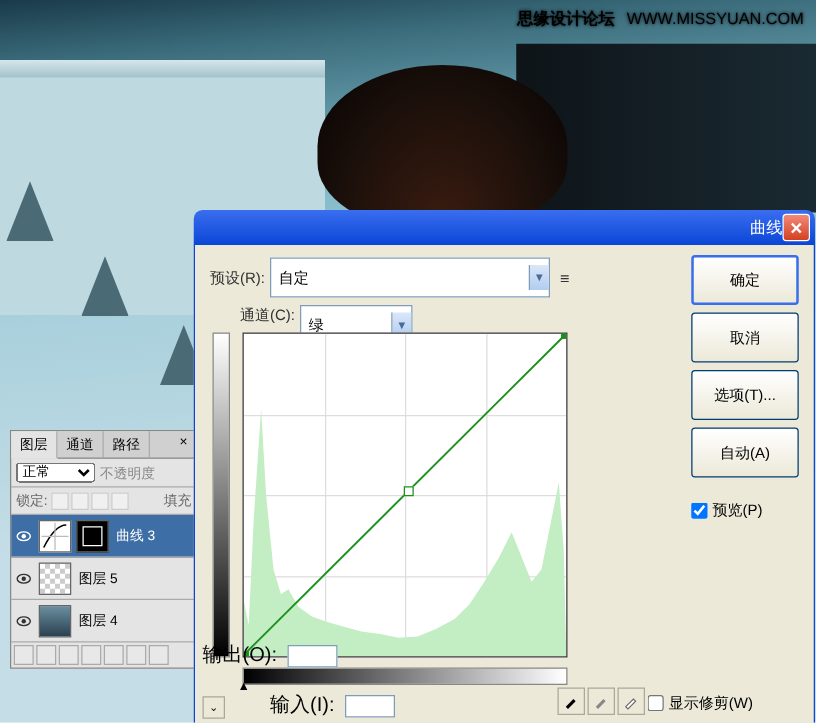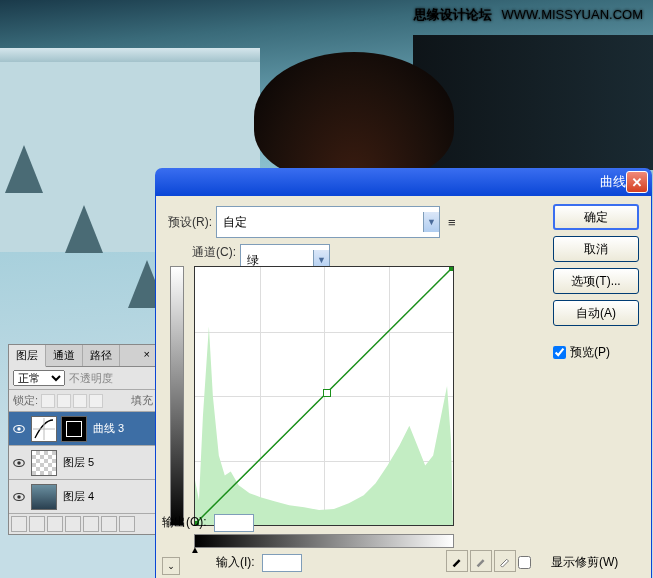--- a/index.html
+++ b/index.html
@@ -15,21 +15,21 @@
 .spike2 { top: 205px; left: 65px; }
 .spike3 { top: 260px; left: 128px; }
 .bg-dark-right { position: absolute; top: 35px; right: 0; width: 240px; height: 135px; background: linear-gradient(90deg,#0e1418,#1a2a32); }
 
 
 .layers-panel { position: absolute; top: 344px; left: 8px; width: 150px; background: #e4e4e4; border: 1px solid #888; font-size: 11px; }
 .layers-tabs { display: flex; border-bottom: 1px solid #888; background: #d0d0d0; }
 .layers-tab { padding: 3px 7px; border-right: 1px solid #aaa; cursor: default; }
 .layers-tab.active { background: #e4e4e4; border-bottom: 1px solid #e4e4e4; margin-bottom: -1px; }
 .layers-row1 { display: flex; align-items: center; padding: 3px 4px; gap: 4px; border-bottom: 1px solid #aaa; }
-.layers-row1 select { font-size: 11px; width: 52px; }
+.layers-row1 select { font-size: 11px; width: 63px; }
 .layers-row1 .lbl { color: #888; }
 .layers-row2 { display: flex; align-items: center; padding: 3px 4px; gap: 3px; color: #666; border-bottom: 1px solid #aaa; }
 .lock-icons { display: flex; gap: 2px; }
 .lock-icons span { width: 14px; height: 14px; border: 1px solid #ccc; background: #f0f0f0; }
 .layer-item { display: flex; align-items: center; height: 34px; border-bottom: 1px solid #aaa; }
 .layer-item.selected { background: #3d6ea5; color: #fff; }
 .eye { width: 20px; display: flex; justify-content: center; }
 .eye svg { width: 14px; height: 14px; }
 .thumb { width: 26px; height: 26px; border: 1px solid #666; margin: 0 2px; display: flex; align-items: center; justify-content: center; background: #fff; }
 .thumb svg { width: 22px; height: 22px; }
@@ -50,21 +50,21 @@
 .row-left { display: flex; align-items: center; }
 .label { font-size: 12px; color: #333; margin-right: 4px; }
 .preset-combo { width: 224px; }
 .channel-combo { width: 90px; }
 .combo-chevron { width: 16px; height: 20px; background: linear-gradient(#dbe7f8,#b0cdf0); border-left: 1px solid #7f9db9; display: inline-flex; align-items: center; justify-content: center; font-size: 9px; color: #4a6b9a; }
 .combo-wrap { display: inline-flex; border: 1px solid #7f9db9; height: 32px; background: #fff; align-items: center; }
 .combo-wrap .val { padding: 0 6px; font-size: 12px; }
 .menu-icon { margin-left: 8px; font-size: 13px; color: #333; }
 
 .right-btns { position: absolute; top: 8px; right: 12px; width: 86px; display: flex; flex-direction: column; gap: 6px; align-items: stretch; }
-.xp-btn { height: 26px; border: 1px solid #003c74; border-radius: 3px; background: linear-gradient(#fff,#ece9d8); font-size: 12px; display: flex; align-items: center; justify-content: center; cursor: default; }
+.xp-btn { height: 40px; border: 1px solid #003c74; border-radius: 3px; background: linear-gradient(#fff,#ece9d8); font-size: 12px; display: flex; align-items: center; justify-content: center; cursor: default; }
 .xp-btn.default { border: 2px solid #3a6ef0; }
 .xp-btn.disabled { color: #aca899; border-color: #c9c7ba; }
 .preview-check { display: flex; align-items: center; gap: 4px; font-size: 12px; margin-top: 12px; }
 .preview-check input { width: 13px; height: 13px; }
 
 .tool-icons { display: flex; gap: 2px; margin: 2px 0 0 42px; }
 .tool-icons .tbtn { width: 22px; height: 22px; border: 1px solid #aca899; background: #ece9d8; display: flex; align-items: center; justify-content: center; }
 .tool-icons .tbtn.active { border: 1px solid #808080; background: #fff; box-shadow: inset 1px 1px 2px rgba(0,0,0,.2); }
 .tool-icons svg { width: 16px; height: 16px; }
 
@@ -75,29 +75,29 @@
 .grid .gline-v, .grid .gline-h { position: absolute; background: #ddd; }
 .grid .gline-v { width: 1px; height: 100%; }
 .grid .gline-h { height: 1px; width: 100%; }
 .histogram { position: absolute; bottom: 0; left: 0; width: 100%; height: 100%; }
 .curve-line { position: absolute; top: 0; left: 0; width: 100%; height: 100%; }
 .handle { position: absolute; width: 8px; height: 8px; border: 1px solid #1a8f1a; background: #fff; transform: translate(-50%,-50%); }
 .handle.solid { background: #1a8f1a; }
 .x-grad { width: 260px; height: 14px; background: linear-gradient(90deg,#000,#fff); border: 1px solid #888; margin: 6px 0 0 24px; position: absolute; top: 332px; left: 14px; }
 .pointer-blk { position: absolute; top: 348px; left: 34px; font-size: 10px; }
 
-.output-label { position: absolute; top: 318px; left: 6px; font-size: 12px; }
+.output-label { position: absolute; top: 318px; left: 6px; font-size: 16px; }
 .output-label .box { display: inline-block; width: 40px; height: 18px; border: 1px solid #7f9db9; background: #fff; vertical-align: middle; margin-left: 4px; }
-.input-label { position: absolute; top: 358px; left: 60px; font-size: 12px; }
+.input-label { position: absolute; top: 358px; left: 60px; font-size: 16px; }
 .input-label .box { display: inline-block; width: 40px; height: 18px; border: 1px solid #7f9db9; background: #fff; vertical-align: middle; margin-left: 4px; }
 
 .eyedroppers { position: absolute; top: 354px; left: 290px; display: flex; gap: 2px; }
 .eyedroppers .eb { width: 22px; height: 22px; border: 1px solid #aca899; background: #ece9d8; display: flex; align-items: center; justify-content: center; }
 .eyedroppers svg { width: 14px; height: 14px; }
-.show-clip { position: absolute; top: 358px; left: 362px; font-size: 12px; display: flex; align-items: center; gap: 20px; }
+.show-clip { position: absolute; top: 358px; left: 362px; font-size: 12px; display: flex; align-items: center; gap: 4px; }
 .curve-chevron { position: absolute; bottom: 4px; left: 6px; width: 18px; height: 18px; border: 1px solid #aca899; background: #ece9d8; display: flex; align-items: center; justify-content: center; font-size: 9px; }
 </style>
 </head>
 <body>
 
 <div class="bg-dark-right"></div>
 <div class="bg-ledge"></div>
 <div class="bg-ledge2"></div>
 <div class="bg-spike spike1"></div>
 <div class="bg-spike spike2"></div>

